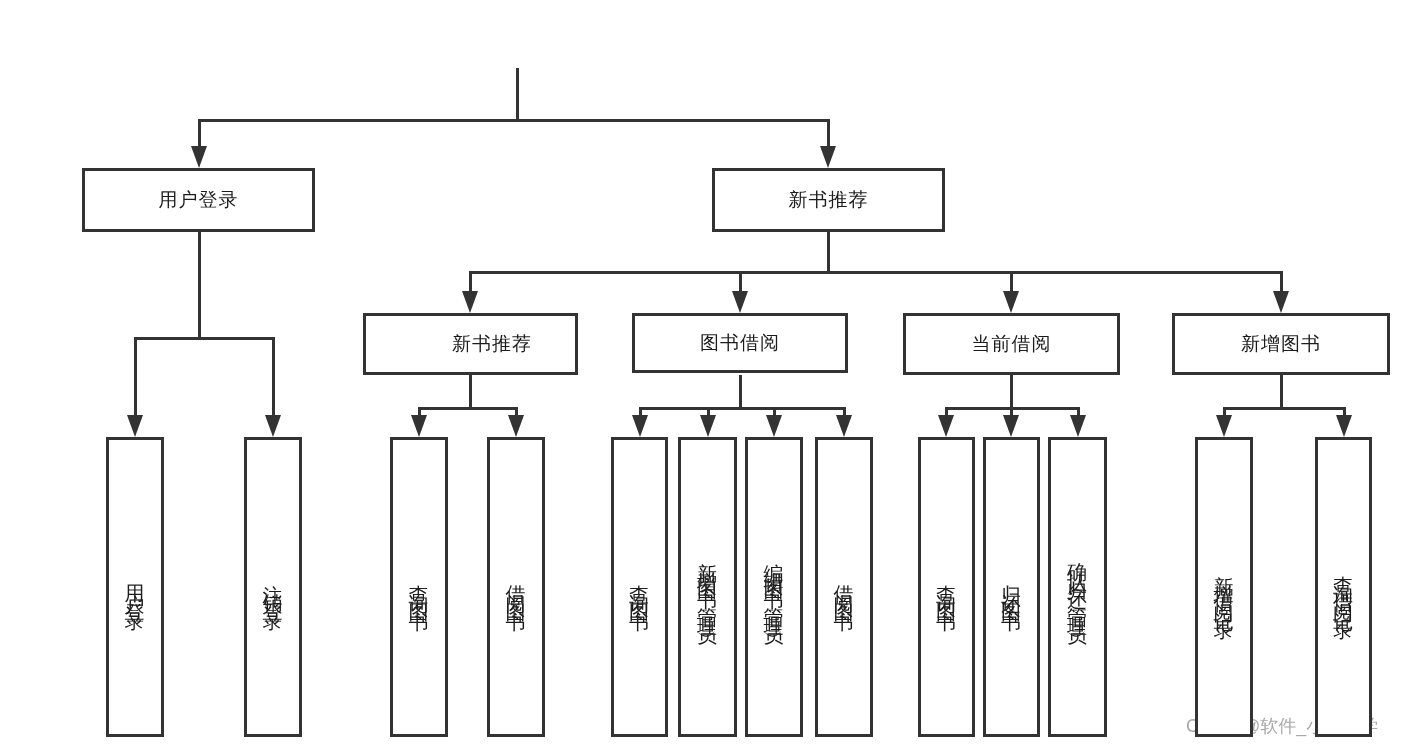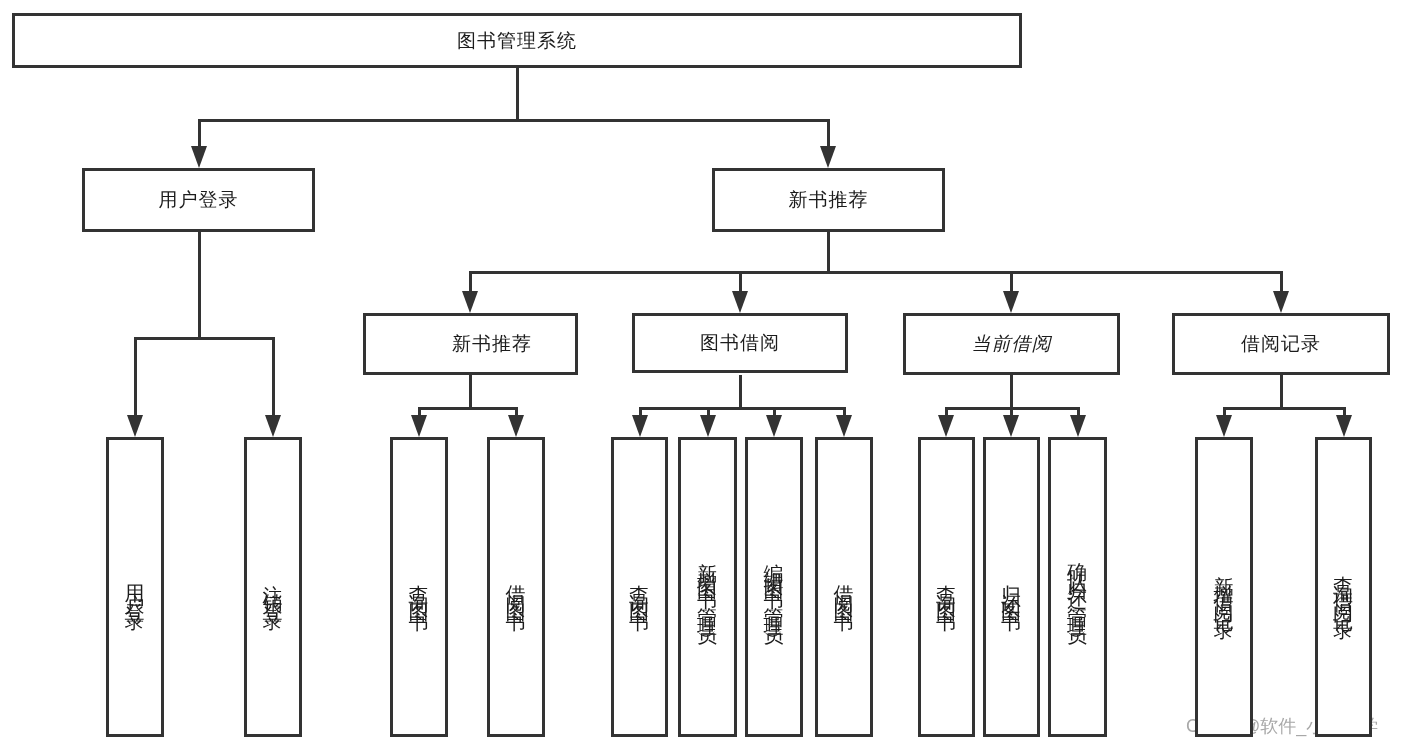--- a/index.html
+++ b/index.html
@@ -103,40 +103,37 @@
     <div class="line" style="left: 1009.5px; top: 407px; width: 3px; height: 10px;"></div>
     <div class="arrow" style="left: 1003px; top: 415px;"></div>
     <div class="line" style="left: 1076.5px; top: 407px; width: 3px; height: 10px;"></div>
     <div class="arrow" style="left: 1070px; top: 415px;"></div>
     <div class="line" style="left: 1279.5px; top: 375px; width: 3px; height: 35px;"></div>
     <div class="line" style="left: 1222.5px; top: 407px; width: 123px; height: 3px;"></div>
     <div class="line" style="left: 1222.5px; top: 407px; width: 3px; height: 10px;"></div>
     <div class="arrow" style="left: 1216px; top: 415px;"></div>
     <div class="line" style="left: 1342.5px; top: 407px; width: 3px; height: 10px;"></div>
     <div class="arrow" style="left: 1336px; top: 415px;"></div>
-    <div class="node h" style="left: 12px; top: 13px; width: 1010px; height: 55px;">
-      <span class="label">图书管理系统</span>
-    </div>
     <div class="node h" style="left: 82px; top: 168px; width: 233px; height: 64px;">
       <span class="label">用户登录</span>
     </div>
     <div class="node h" style="left: 712px; top: 168px; width: 233px; height: 64px;">
       <span class="label">新书推荐</span>
     </div>
     <div class="node h" style="left: 363px; top: 313px; width: 215px; height: 62px; padding-left: 43px;">
       <span class="label">新书推荐</span>
     </div>
     <div class="node h" style="left: 632px; top: 313px; width: 216px; height: 60px;">
       <span class="label">图书借阅</span>
     </div>
-    <div class="node h" style="left: 903px; top: 313px; width: 217px; height: 62px; font-style: italic;">
+    <div class="node h" style="left: 903px; top: 313px; width: 217px; height: 62px;">
       <span class="label">当前借阅</span>
     </div>
     <div class="node h" style="left: 1172px; top: 313px; width: 218px; height: 62px;">
-      <span class="label">借阅记录</span>
+      <span class="label">新增图书</span>
     </div>
     <div class="node v" style="left: 106px; top: 437px; width: 58px; height: 300px;">
       <span class="label">用户登录</span>
     </div>
     <div class="node v" style="left: 244px; top: 437px; width: 58px; height: 300px;">
       <span class="label">注销登录</span>
     </div>
     <div class="node v" style="left: 390px; top: 437px; width: 58px; height: 300px;">
       <span class="label">查询图书</span>
     </div>

